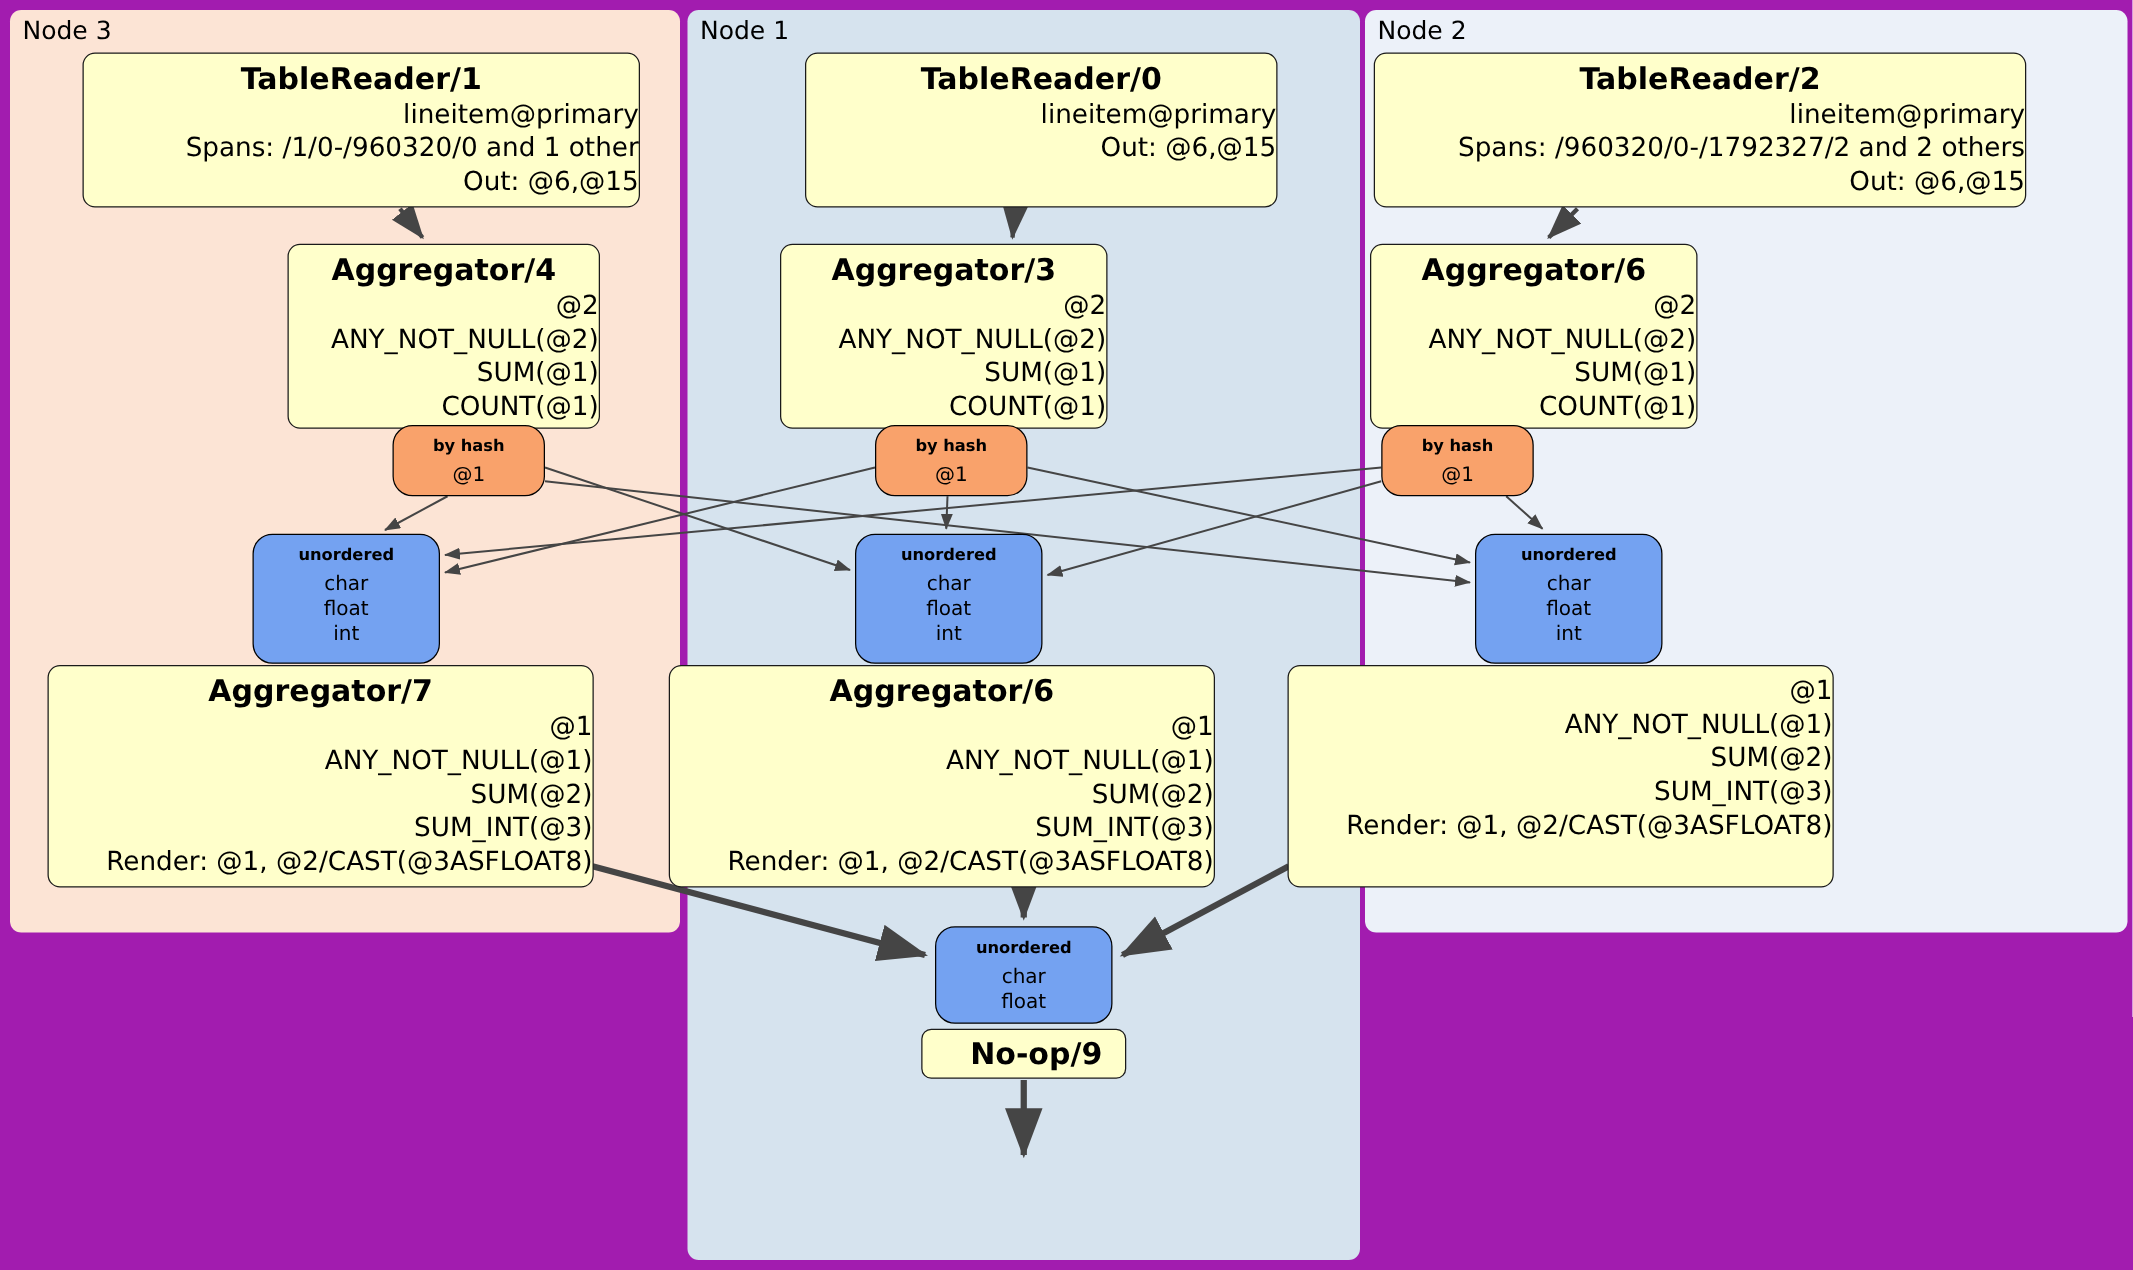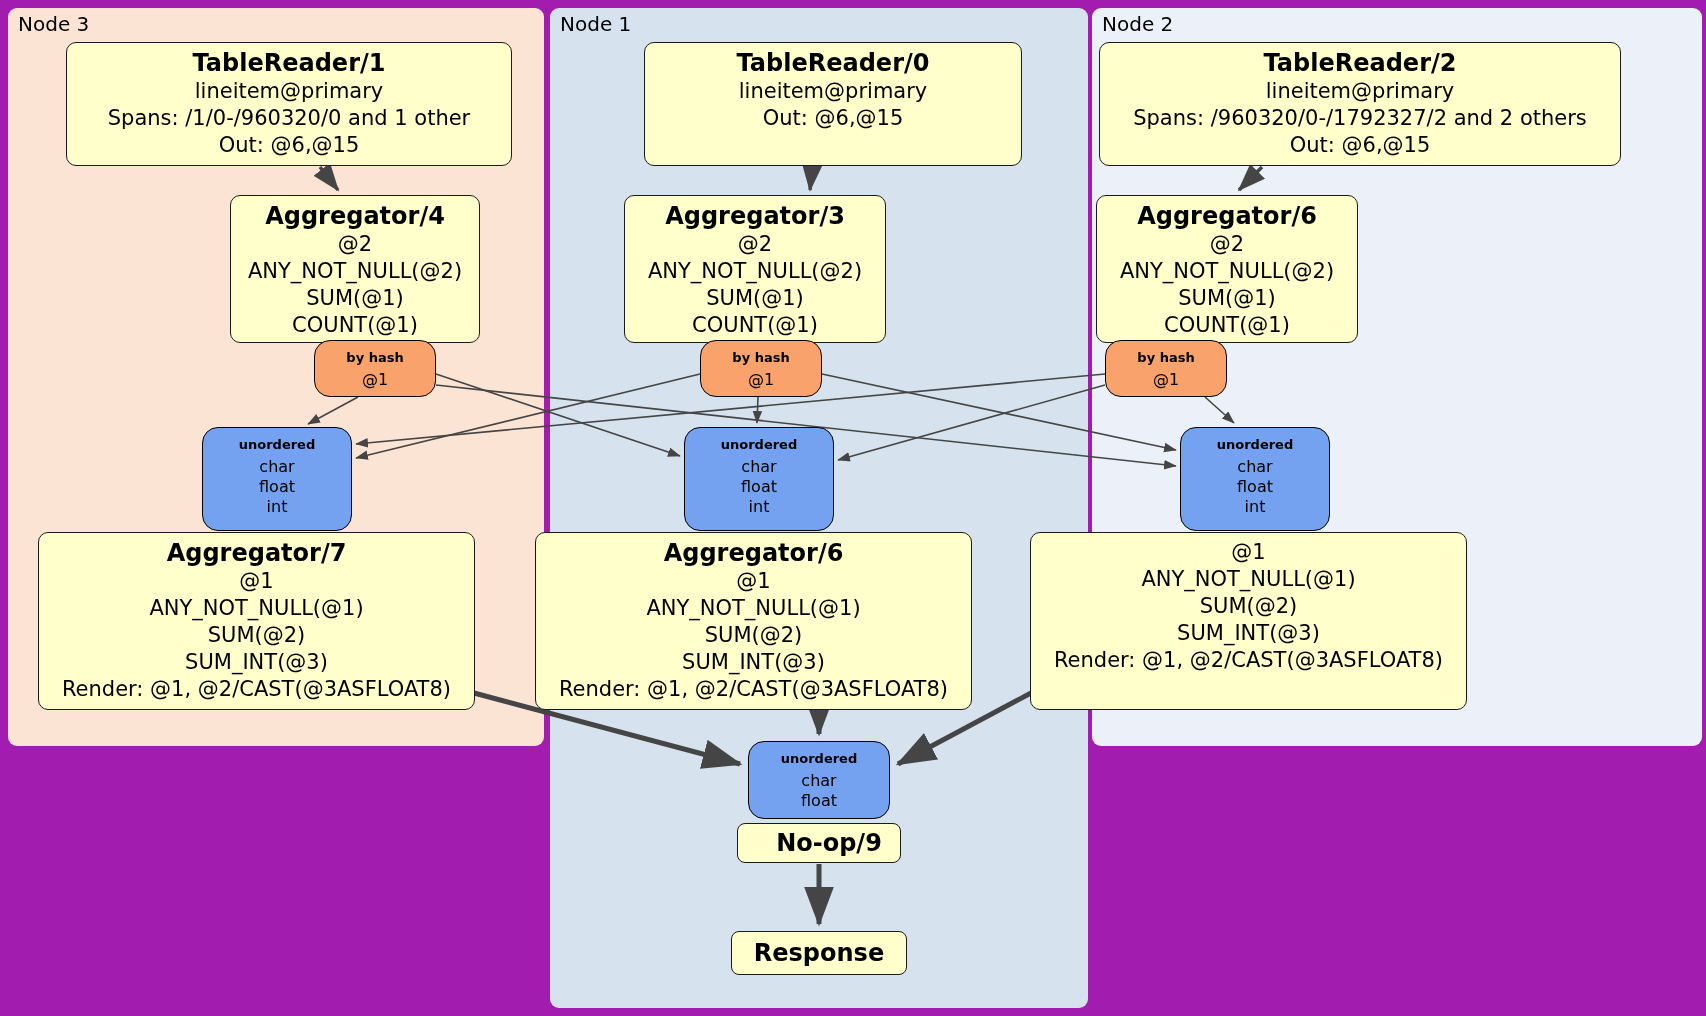--- a/index.html
+++ b/index.html
@@ -9,21 +9,21 @@
     --edge:#454545; --text:#000000;
   }
   html,body{margin:0;padding:0;background:#ffffff;}
   #canvas{position:relative;width:1706px;height:1016px;background:#a21caf;overflow:hidden;
           font-family:"DejaVu Sans","Liberation Sans",sans-serif;color:var(--text);}
   .region{position:absolute;border-radius:9px;}
   .node-label{position:absolute;font-size:20px;color:#000;}
   .proc{position:absolute;background:var(--processor_fill);border:1.5px solid var(--processor_border);
         border-radius:10px;text-align:center;box-sizing:border-box;padding-top:6px;z-index:3;}
   .proc-title{font-size:24px;font-weight:bold;line-height:29px;}
-  .proc-line{font-size:21px;line-height:27px;white-space:nowrap;}
+  .proc-line{font-size:21px;line-height:27px;white-space:nowrap;text-align:right;}
   .chip{position:absolute;border:1.6px solid #000;border-radius:16px;text-align:center;
         box-sizing:border-box;padding-top:5px;z-index:4;}
   .chip.orange{background:var(--router_fill);}
   .chip.blue{background:var(--sync_fill);}
   .chip-title{font-size:13px;font-weight:bold;line-height:24px;}
   .chip-line{font-size:16px;line-height:20px;}
   .mini{position:absolute;background:var(--processor_fill);border:1.6px solid var(--processor_border);
         border-radius:8px;text-align:center;box-sizing:border-box;z-index:3;
         font-size:24px;font-weight:bold;}
   #edges{position:absolute;left:0;top:0;z-index:2;pointer-events:none;}
@@ -167,15 +167,14 @@
     <div class="proc-line">SUM_INT(@3)</div>
     <div class="proc-line">Render: @1, @2/CAST(@3ASFLOAT8)</div>
   </div>
 
   <div class="chip blue" style="left:748px;top:741px;width:142px;height:78px;">
     <div class="chip-title">unordered</div>
     <div class="chip-line">char</div>
     <div class="chip-line">float</div>
   </div>
   <div class="mini" style="left:737px;top:823px;width:164px;height:40px;line-height:38px;padding-left:20px;">No-op/9</div>
-  <div class="mini" style="left:731px;top:931px;width:176px;height:44px;line-height:42px;">Response</div>
 
 </div>
 
 </body></html>

